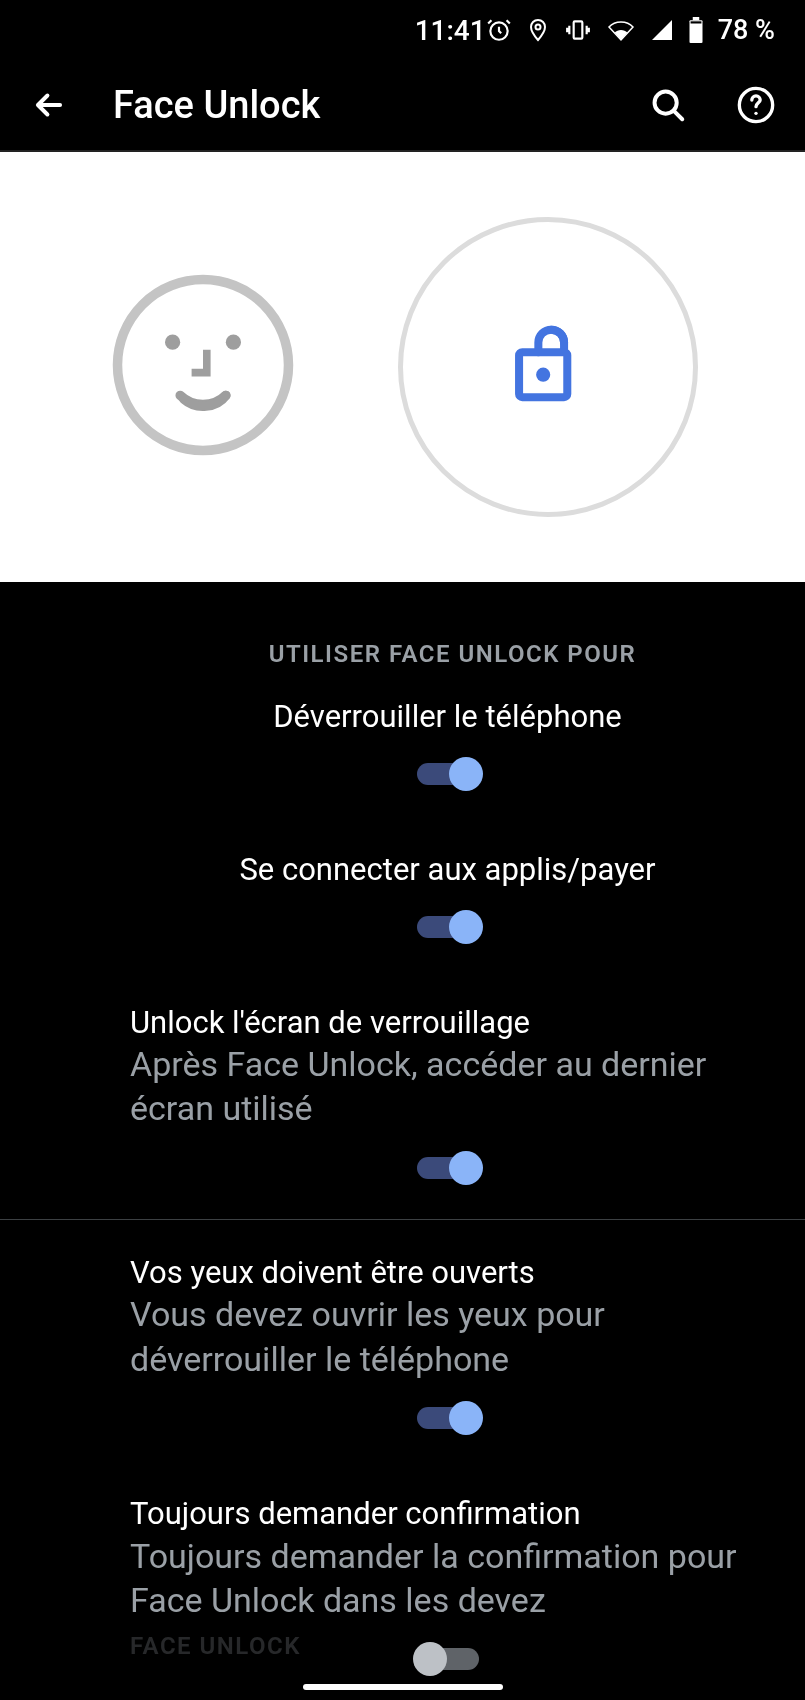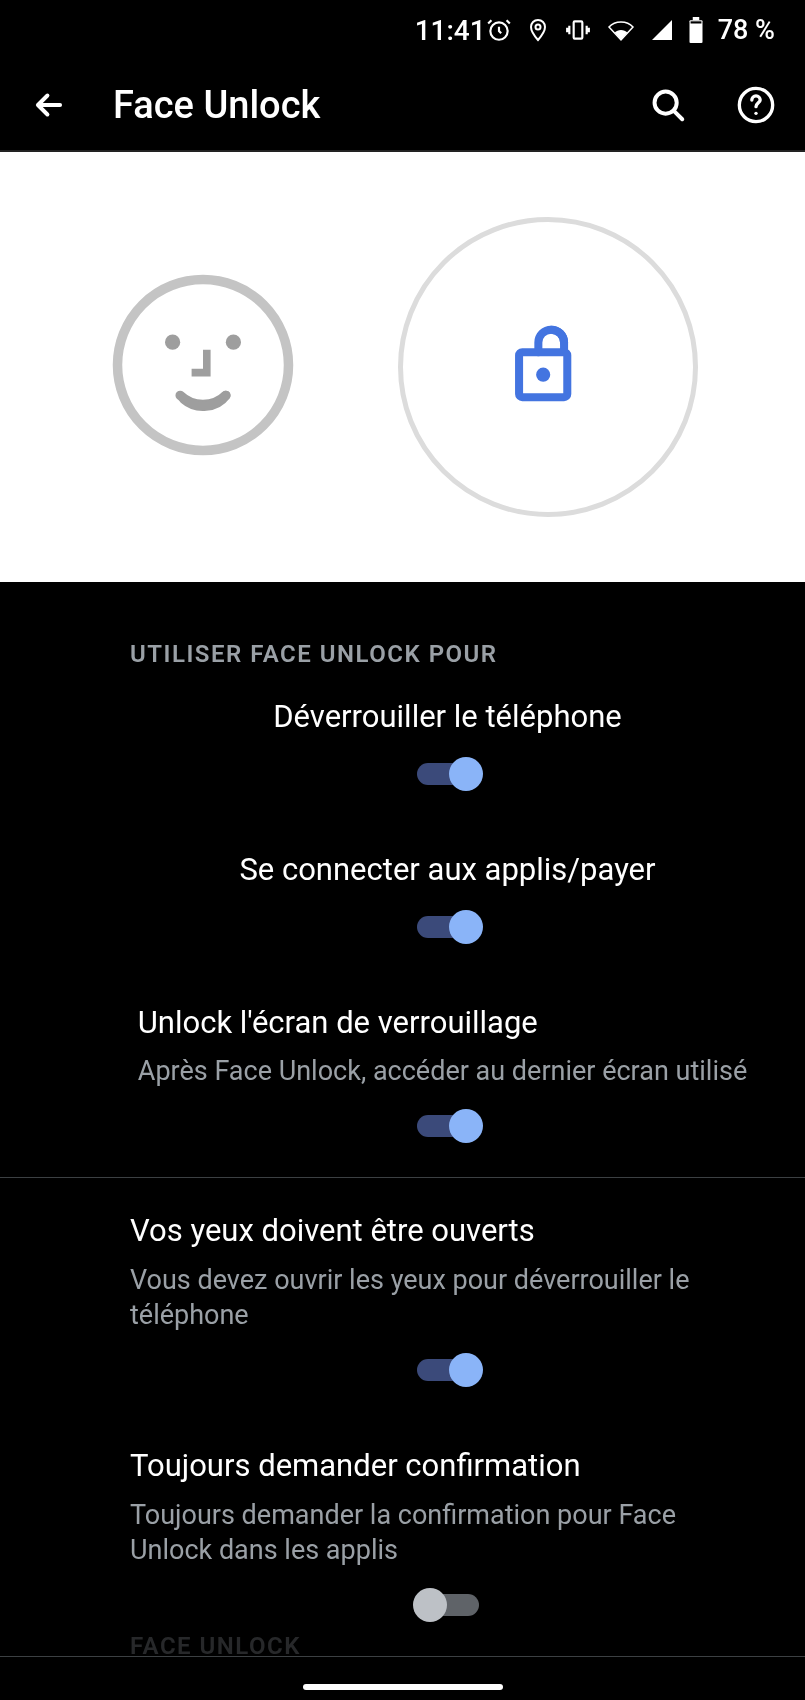--- a/index.html
+++ b/index.html
@@ -71,20 +71,21 @@
     font-size: 24px;
     letter-spacing: 1.5px;
     color: #9aa0a6;
     font-weight: 600;
     padding: 58px 38px 0px 38px;
     margin-left: 92px;
     margin-right: 30px;
   }
   .section-header:first-of-type {
     padding-left: 0;
+    text-align: center;
   }
   .section-header {
     padding-left: 0; padding-right:0;
     margin-left: 130px;
   }
   .setting-row {
     display:flex;
     align-items:center;
     padding: 30px 40px 30px 130px;
     gap: 20px;
@@ -92,23 +93,23 @@
   }
   .setting-text {
     flex:1;
   }
   .setting-title {
     font-size: 31px;
     color:#fff;
     line-height:1.25;
   }
   .setting-sub {
-    font-size: 27px;
+    font-size: 34px;
     color:#9aa0a6;
-    margin-top:12px;
+    margin-top:0;
     line-height:1.3;
     padding-right: 10px;
   }
   .switch {
     width: 62px;
     height: 34px;
     position:relative;
     flex-shrink:0;
   }
   .switch .track {
@@ -282,21 +283,21 @@
     </div>
     <div class="switch on">
         <div class="track"></div>
         <div class="thumb"></div>
       </div>
   </div>
 
   <div class="setting-row">
     <div class="setting-text">
       <div class="setting-title">Toujours demander confirmation</div>
-      <div class="setting-sub">Toujours demander la confirmation pour Face Unlock dans les applis</div>
+      <div class="setting-sub">Toujours demander la confirmation pour Face Unlock dans les devez</div>
     </div>
     <div class="switch off">
         <div class="track"></div>
         <div class="thumb"></div>
       </div>
   </div>
 
   <div class="divider"></div>
 
 </div>

